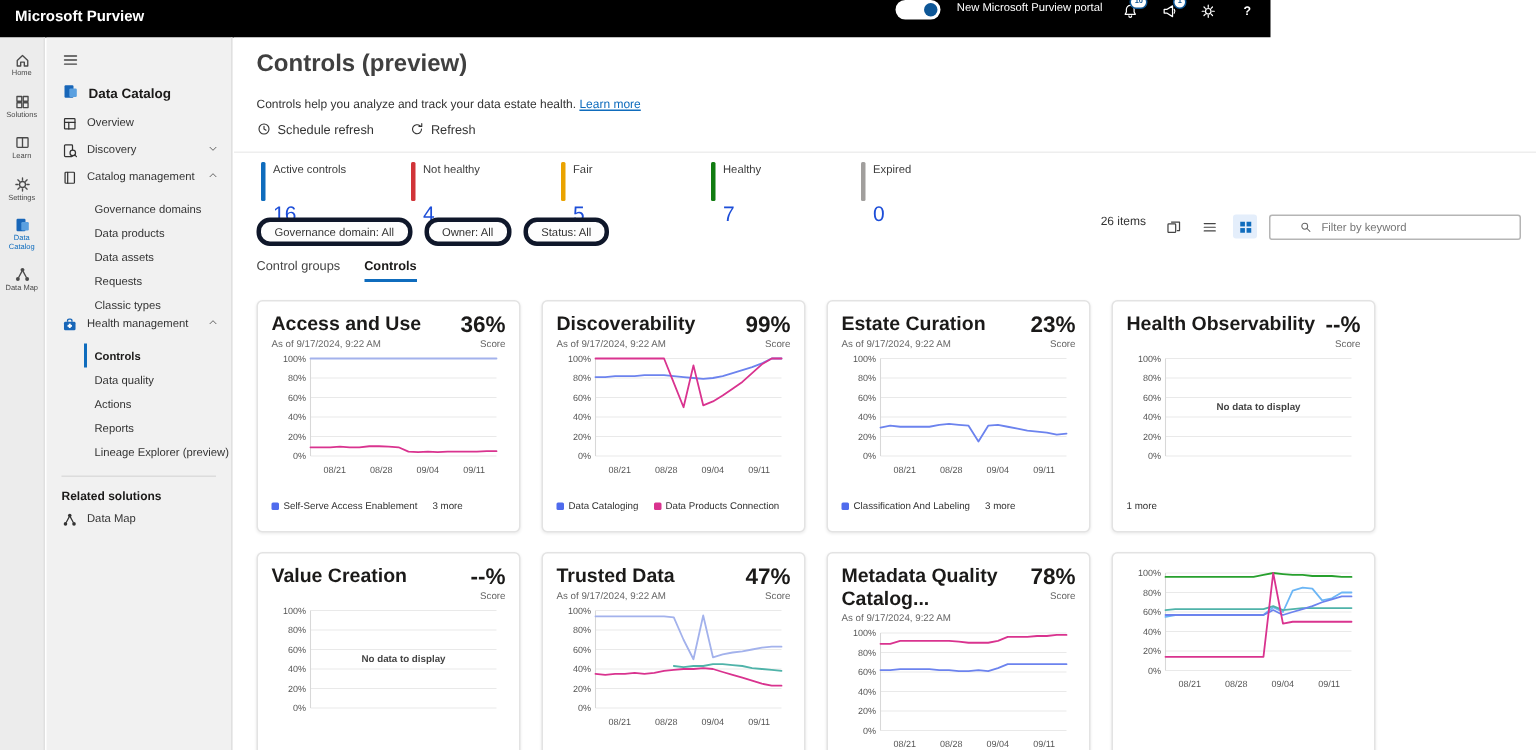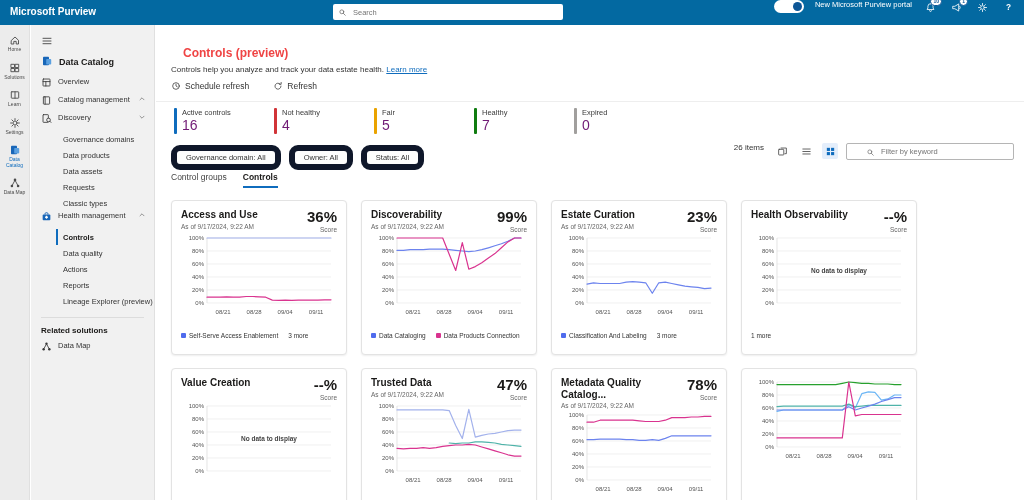--- a/index.html
+++ b/index.html
@@ -1,19 +1,19 @@
 <!DOCTYPE html>
 <html><head>
 <meta charset="utf-8">
 <style>
   html,body{margin:0;padding:0;background:#ddd}
   .screen{position:relative;width:1024px;height:500px;overflow:hidden;background:#fff;
           font-family:"Liberation Sans",sans-serif;color:#242424;-webkit-font-smoothing:antialiased}
   
-  .topbar{position:absolute;left:0;top:0;width:1024px;height:25px;background:#0369a1;color:#fff}
+  .topbar{position:absolute;left:0;top:0;width:847px;height:25px;background:#000000;color:#fff}
   .brand{position:absolute;left:10px;top:6px;font-size:10px;font-weight:bold}
   .tb-search{position:absolute;left:333px;top:4px;width:230px;height:16px;background:#fff;border-radius:2px;
              display:flex;align-items:center;padding:0 5px;gap:4px;color:#5a5a5a;box-sizing:border-box}
   .tb-search input{border:0;outline:0;flex:1;font-size:7.5px;background:transparent;font-family:inherit;color:#333}
   .tb-right{position:absolute;right:8px;top:0;height:25px;display:flex;align-items:flex-start;gap:11px}
   .toggle{width:30px;height:13px;border-radius:7px;background:#fff;position:relative;cursor:pointer}
   .toggle-knob{position:absolute;right:2px;top:2px;width:9px;height:9px;border-radius:50%;background:#0d5696}
   .toggle-label{font-size:7.5px;white-space:nowrap}
   .tb-icon{position:relative;width:15px;height:15px;display:flex;align-items:center;justify-content:center;color:#fff;cursor:pointer}
   .badge{position:absolute;top:-3px;right:-4px;background:#fff;color:#0d5696;font-size:5px;line-height:1;
@@ -30,70 +30,63 @@
   .sb-burger{margin:0 0 10px 10px;color:#444;cursor:pointer;width:12px;height:12px}
   .sb-title{display:flex;align-items:center;gap:6px;margin:0 0 8px 10px;font-size:9px;font-weight:bold;color:#1b1a19}
   .sb-item{display:flex;gap:6px;font-size:7.5px;color:#333;height:18px;padding-left:10px;cursor:pointer}
   .sb-item .chev{margin-left:auto;margin-right:8px;color:#555;display:flex}
   .sb-child{font-size:7.5px;color:#333;height:16px;display:flex;align-items:center;margin-left:25px;padding-left:7px;cursor:pointer}
   .sb-child.selected{border-left:2px solid #0f6cbd;padding-left:5px;font-weight:bold;color:#1b1a19}
   .sb-divider{border-top:1px solid #dcdcdc;margin:8px 10px}
   .sb-related-h{font-size:8px;font-weight:bold;margin:0 0 6px 10px;color:#1b1a19}
   
   .main{position:absolute;left:156px;top:25px;right:0;bottom:0;background:#fff}
-  .page-title{position:absolute;left:15px;top:9px;font-size:12px;font-weight:bold;margin:12px;color:#ef4444}
+  .page-title{position:absolute;left:15px;top:9px;font-size:16px;font-weight:bold;margin:0;color:#404040}
   .page-sub{position:absolute;left:15px;top:40px;font-size:8px;color:#333}
   .page-sub .lnk{color:#0f6cbd;text-decoration:underline;cursor:pointer}
   .toolbar{position:absolute;left:15px;top:56px;display:flex;gap:24px}
   .tool-btn{display:flex;align-items:flex-start;gap:4px;font-size:8.5px;color:#333;cursor:pointer}
   .head-divider{position:absolute;left:0;right:0;top:76px;border-top:1px solid #eeeeee}
   .stats{position:absolute;left:18px;top:83px;display:flex}
   .stat{width:100px;display:flex;gap:5px}
   .stat-bar{width:3px;height:26px;border-radius:1px;flex:none}
   .stat-label{font-size:7.5px;color:#3b3b3b;line-height:1.2}
-  .stat-value{font-size:14px;color:#701a75;margin-top:1px;line-height:1}
+  .stat-value{font-size:14px;color:#1d4ed8;margin-top:18px;line-height:1}
   .filters{position:absolute;left:15px;top:120px;display:flex;gap:8px}
-  .pill{border:6px solid #0f172a;border-radius:9px;padding:2px 9px;font-size:7.5px;color:#333;background:#fdfdfd;cursor:pointer;white-space:nowrap}
+  .pill{border:3px solid #0f172a;border-radius:9px;padding:2px 9px;font-size:7.5px;color:#333;background:#fdfdfd;cursor:pointer;white-space:nowrap}
   .list-tools{position:absolute;right:10px;top:118px;display:flex;align-items:flex-start;gap:8px}
   .items-count{font-size:8px;color:#333;margin-right:2px}
   .view-icon{width:16px;height:16px;display:flex;align-items:center;justify-content:center;color:#444;cursor:pointer;border-radius:2px}
   .view-icon.active{color:#0f6cbd;background:#e4eefb}
   .kw-search{display:flex;align-items:center;gap:4px;border:1px solid #b5b5b5;border-radius:2px;background:#fff;
              width:168px;height:17px;padding:0 19px;color:#666;box-sizing:border-box}
   .kw-search input{border:0;outline:0;flex:1;font-size:7.5px;font-family:inherit;color:#333;min-width:0}
   .tabs{position:absolute;left:15px;top:147px;display:flex;gap:16px}
   .tab{font-size:8.5px;color:#444;padding-bottom:4px;cursor:pointer}
   .tab.active{font-weight:bold;color:#1b1a19;border-bottom:2px solid #0f6cbd}
   
   .cards{position:absolute;left:15px;top:175px;display:grid;grid-template-columns:repeat(4,176px);gap:13px 14px}
   .card{height:155px;background:#fff;border:1px solid #e3e3e3;border-radius:4px;box-shadow:0 1px 2px rgba(0,0,0,.07);
         padding:8px 9px;box-sizing:border-box;cursor:pointer;overflow:hidden}
   .card-head{display:flex;justify-content:space-between;align-items:flex-start}
-  .card-title{font-size:10px;font-weight:bold;margin:0;color:#1b1a19;line-height:1.15}
+  .card-title{font-size:13px;font-weight:bold;margin:0;color:#1b1a19;line-height:1.15}
   .card-asof{font-size:6.5px;color:#666;margin-top:2px;min-height:8px}
   .card-score{font-size:15px;font-weight:bold;text-align:right;line-height:1;color:#1b1a19;white-space:nowrap}
   .score-cap{font-size:6.5px;color:#666;text-align:right;margin-top:2px}
   .legend{display:flex;align-items:center;gap:10px;font-size:6.5px;color:#333;margin-top:1px;white-space:nowrap}
   .legend .li{display:flex;align-items:center}
   .legend .sw{width:5px;height:5px;border-radius:1px;display:inline-block;margin-right:3px}
 </style>
 </head>
 <body>
 
 <div class="screen">
 
   <header class="topbar">
     <div class="brand">Microsoft Purview</div>
-    <div class="tb-search">
-      <span id="tb-search-icon"><svg viewBox="0 0 12 12" width="9" height="9">
-            <circle cx="5.1" cy="5.1" r="2.6" stroke="currentColor" fill="none" stroke-width="0.9" stroke-linecap="round" stroke-linejoin="round"></circle>
-            <line x1="7.1" y1="7.1" x2="9.7" y2="9.7" stroke="currentColor" fill="none" stroke-width="0.9" stroke-linecap="round" stroke-linejoin="round"></line>
-          </svg></span>
-      <input placeholder="Search" style="">
-    </div>
     <div class="tb-right">
       <div class="toggle">
           <div class="toggle-knob"></div>
         </div>
       <span class="toggle-label">New Microsoft Purview portal</span>
       <span id="tb-icons" style="display:flex;gap:11px;align-items:center">
           <span class="tb-icon">
             <svg viewBox="0 0 12 12" width="11" height="11">
               <path d="M6 1.8a2.8 2.8 0 0 1 2.8 2.8v1.9l.9 1.7H2.3l.9-1.7V4.6A2.8 2.8 0 0 1 6 1.8z" stroke="currentColor" fill="none" stroke-width="0.9" stroke-linecap="round" stroke-linejoin="round"></path>
               <path d="M5 9.4a1 1 0 0 0 2 0" stroke="currentColor" fill="none" stroke-width="0.9" stroke-linecap="round" stroke-linejoin="round"></path>
@@ -187,40 +180,40 @@
         <div class="sb-item">
           <svg viewBox="0 0 12 12" width="11" height="11">
             <rect x="2.2" y="2.2" width="7.6" height="7.6" rx="0.5" stroke="currentColor" fill="none" stroke-width="0.9" stroke-linecap="round" stroke-linejoin="round"></rect>
             <line x1="2.2" y1="5" x2="9.8" y2="5" stroke="currentColor" fill="none" stroke-width="0.9" stroke-linecap="round" stroke-linejoin="round"></line>
             <line x1="5.3" y1="5" x2="5.3" y2="9.8" stroke="currentColor" fill="none" stroke-width="0.9" stroke-linecap="round" stroke-linejoin="round"></line>
           </svg>
           <span>Overview</span>
         </div>
         <div class="sb-item">
           <svg viewBox="0 0 12 12" width="11" height="11">
+            <rect x="2.2" y="1.8" width="5.8" height="8.4" rx="0.6" stroke="currentColor" fill="none" stroke-width="0.9" stroke-linecap="round" stroke-linejoin="round"></rect>
+            <circle cx="8.2" cy="7.6" r="2" fill="#f1f1f1" stroke="currentColor" stroke-width="0.9"></circle>
+            <line x1="9.6" y1="9" x2="10.9" y2="10.3" stroke="currentColor" fill="none" stroke-width="0.9" stroke-linecap="round" stroke-linejoin="round"></line>
+          </svg>
+          <span>Discovery</span>
+          <span class="chev">
+            <svg viewBox="0 0 12 12" width="8" height="8">
+              <path d="M3 4.8l3 3 3-3" stroke="currentColor" fill="none" stroke-width="0.9" stroke-linecap="round" stroke-linejoin="round"></path>
+            </svg>
+          </span>
+        </div>
+        <div class="sb-item">
+          <svg viewBox="0 0 12 12" width="11" height="11">
             <rect x="2.6" y="2" width="6.8" height="8" rx="0.6" stroke="currentColor" fill="none" stroke-width="0.9" stroke-linecap="round" stroke-linejoin="round"></rect>
             <line x1="4.5" y1="2" x2="4.5" y2="10" stroke="currentColor" fill="none" stroke-width="0.9" stroke-linecap="round" stroke-linejoin="round"></line>
           </svg>
           <span>Catalog management</span>
           <span class="chev">
             <svg viewBox="0 0 12 12" width="8" height="8">
               <path d="M3 7.2l3-3 3 3" stroke="currentColor" fill="none" stroke-width="0.9" stroke-linecap="round" stroke-linejoin="round"></path>
-            </svg>
-          </span>
-        </div>
-        <div class="sb-item">
-          <svg viewBox="0 0 12 12" width="11" height="11">
-            <rect x="2.2" y="1.8" width="5.8" height="8.4" rx="0.6" stroke="currentColor" fill="none" stroke-width="0.9" stroke-linecap="round" stroke-linejoin="round"></rect>
-            <circle cx="8.2" cy="7.6" r="2" fill="#f1f1f1" stroke="currentColor" stroke-width="0.9"></circle>
-            <line x1="9.6" y1="9" x2="10.9" y2="10.3" stroke="currentColor" fill="none" stroke-width="0.9" stroke-linecap="round" stroke-linejoin="round"></line>
-          </svg>
-          <span>Discovery</span>
-          <span class="chev">
-            <svg viewBox="0 0 12 12" width="8" height="8">
-              <path d="M3 4.8l3 3 3-3" stroke="currentColor" fill="none" stroke-width="0.9" stroke-linecap="round" stroke-linejoin="round"></path>
             </svg>
           </span>
         </div>
         <div class="sb-child">
           <span>Governance domains</span>
         </div>
         <div class="sb-child">
           <span>Data products</span>
         </div>
         <div class="sb-child">

